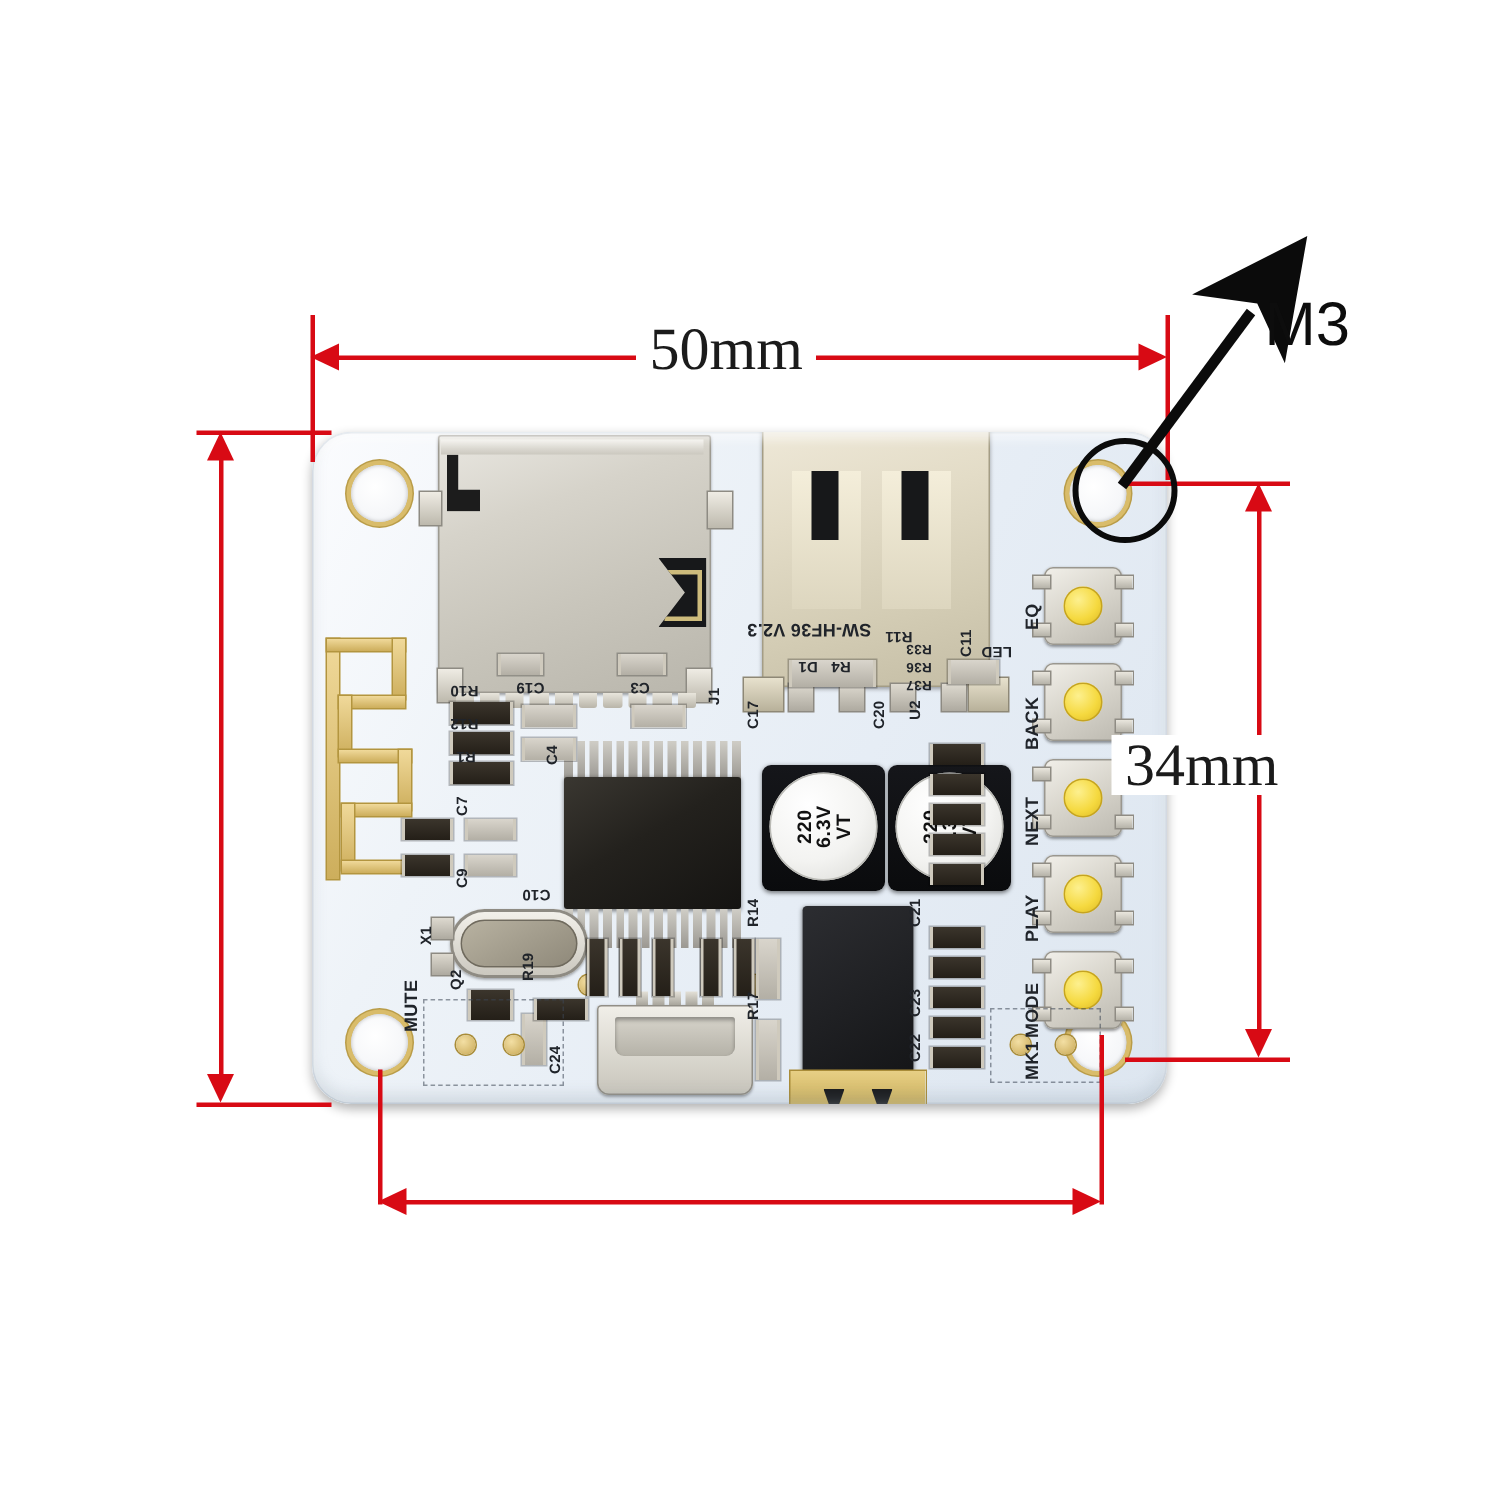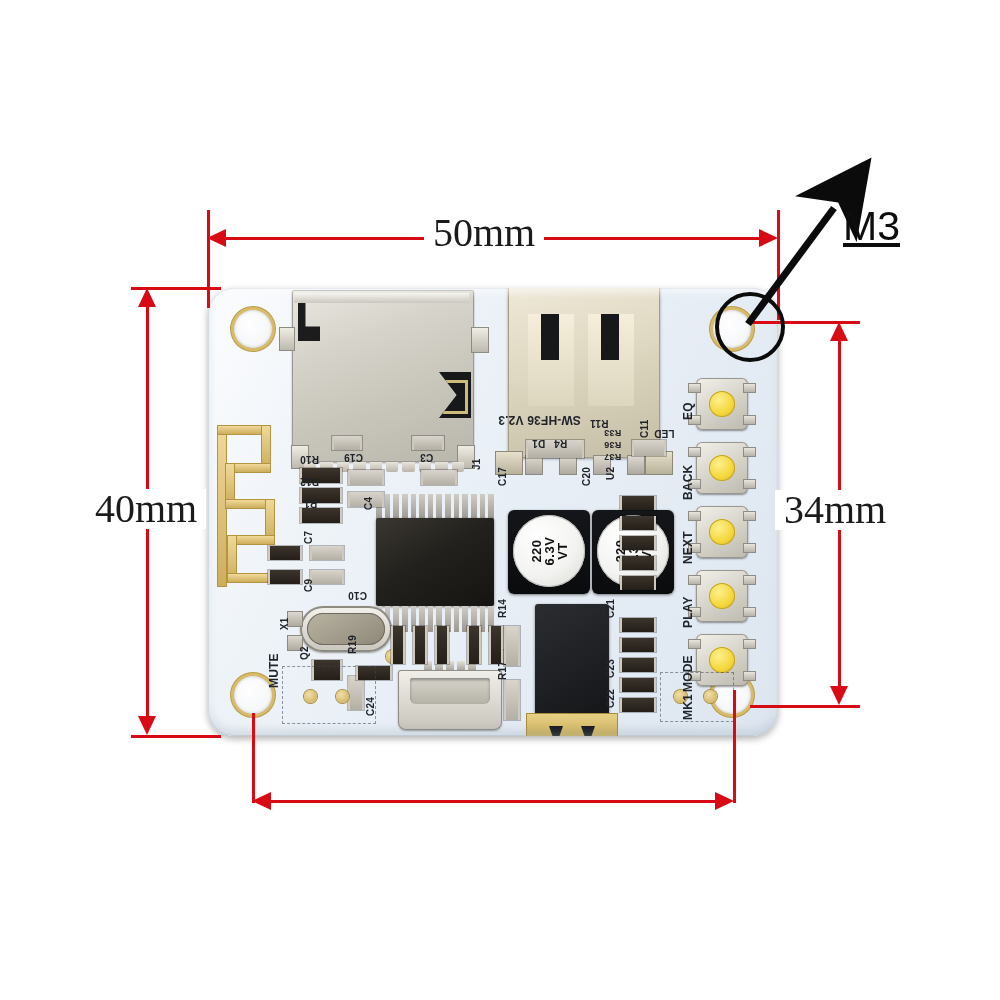--- a/index.html
+++ b/index.html
@@ -413,39 +413,38 @@
   <div class="rl rh" style="left:214px;top:237px;width:560px;"></div>
   <div class="ar ar-l" style="left:207px;top:229px;"></div>
   <div class="ar ar-r" style="left:759px;top:229px;"></div>
   <div class="dimlbl" style="left:424px;top:213px;">50mm</div>
 
   <div class="rl rh" style="left:131px;top:287px;width:90px;"></div>
   <div class="rl rh" style="left:131px;top:735px;width:90px;"></div>
   <div class="rl rv" style="left:146px;top:295px;height:432px;"></div>
   <div class="ar ar-u" style="left:138px;top:288px;"></div>
   <div class="ar ar-d" style="left:138px;top:716px;"></div>
-  <div class="dimlbl" style="left:86px;top:489px;">40mm</div>
 
   <div class="rl rh" style="left:750px;top:321px;width:110px;"></div>
   <div class="rl rh" style="left:750px;top:705px;width:110px;"></div>
   <div class="rl rv" style="left:838px;top:329px;height:368px;"></div>
   <div class="ar ar-u" style="left:830px;top:322px;"></div>
   <div class="ar ar-d" style="left:830px;top:686px;"></div>
-  <div class="dimlbl" style="left:775px;top:490px;">34mm</div>
+  <div class="dimlbl" style="left:741px;top:490px;">34mm</div>
 
   <div class="rl rv" style="left:252px;top:713px;height:90px;"></div>
   <div class="rl rv" style="left:733px;top:690px;height:113px;"></div>
   <div class="rl rh" style="left:259px;top:800px;width:470px;"></div>
   <div class="ar ar-l" style="left:252px;top:792px;"></div>
   <div class="ar ar-r" style="left:715px;top:792px;"></div>
 
   <div class="circmark" style="left:715px;top:292px;width:62px;height:62px;"></div>
   <svg style="position:absolute;left:730px;top:186px;width:128px;height:150px;overflow:visible;">
     <defs>
       <marker id="mhead" markerWidth="11" markerHeight="11" refX="2" refY="5.5" orient="auto" markerUnits="strokeWidth">
         <path d="M0,0 L11,5.5 L0,11 L3,5.5 Z" fill="#0b0b0b"></path>
       </marker>
     </defs>
     <line x1="18" y1="138" x2="104" y2="22" stroke="#0b0b0b" stroke-width="7" marker-end="url(#mhead)"></line>
   </svg>
-  <div class="m3lbl" style="left:843px;top:203px;text-decoration:underline;">M3</div>
+  <div class="m3lbl" style="left:843px;top:193px;">M3</div>
 
 </div>
 
 </body></html>

